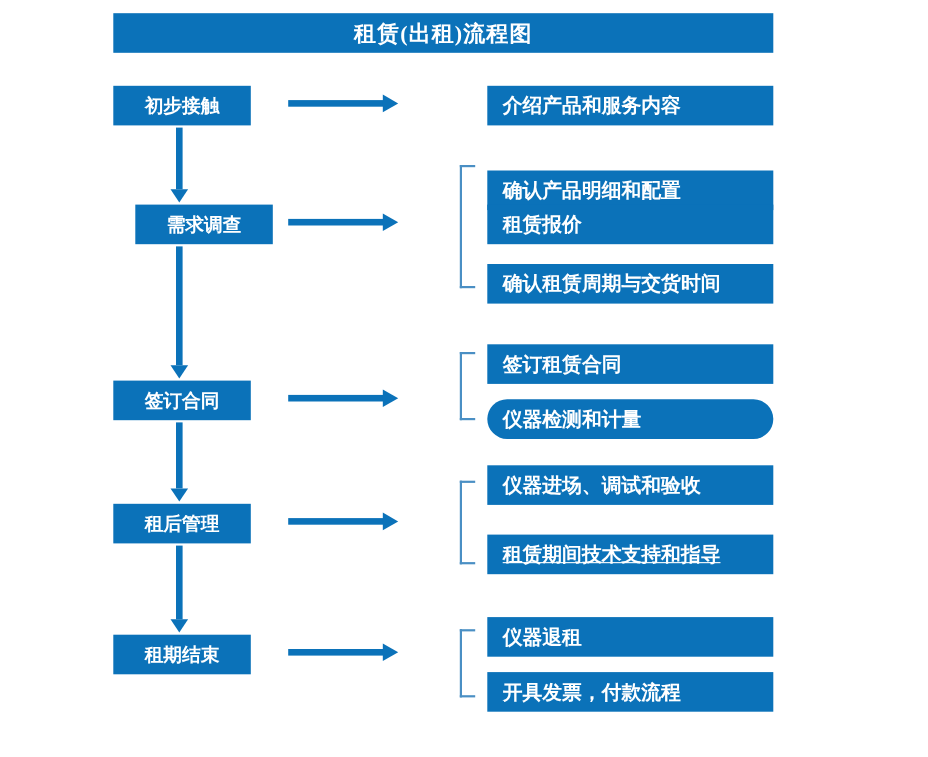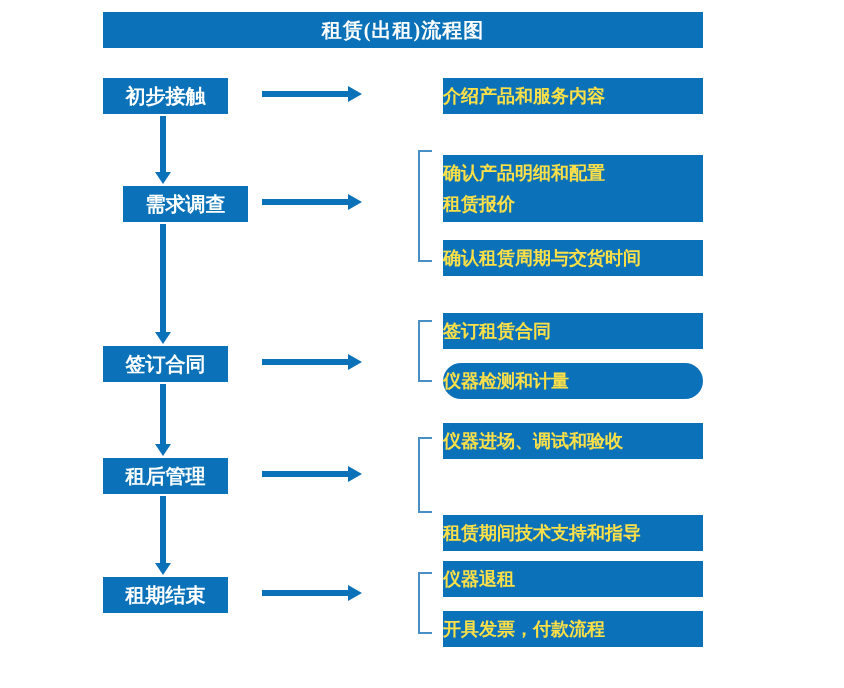--- a/index.html
+++ b/index.html
@@ -19,30 +19,30 @@
     display:flex;align-items:center;justify-content:center;
     font-size:20px;font-weight:bold;letter-spacing:1px;
     font-family:"Liberation Serif","DejaVu Serif",serif;
   }
 
   
   .stage-box{
     position:absolute;left:103px;width:125px;height:36px;
     background:#0b72b9;color:#ffffff;
     display:flex;align-items:center;justify-content:center;
-    font-size:20px;font-weight:bold;
+    font-size:17px;font-weight:bold;
     font-family:Liberation Mono, monospace;
   }
 
   
   .detail-box{
     position:absolute;left:443px;width:260px;height:36px;
-    background:#0b72b9;color:#fde047;
+    background:#0b72b9;color:#ffffff;
     display:flex;align-items:center;
-    padding-left:0;box-sizing:border-box;
+    padding-left:14px;box-sizing:border-box;
     font-size:18px;font-weight:bold;
     font-family:"Liberation Serif","DejaVu Serif",serif;
     white-space:nowrap;
   }
 
   
   .h-arrow{position:absolute;height:16px;width:100px;}
   .h-arrow .shaft{
     position:absolute;left:0;top:5px;width:88px;height:6px;background:#0b72b9;
   }
@@ -133,21 +133,21 @@
   <div class="stage-box" style="top:458px;">租后管理</div>
 
   <div class="h-arrow" style="left:262px;top:466px;">
     <div class="shaft"></div>
     <div class="head"></div>
   </div>
 
   <div class="bracket" style="top:437px;height:76px;"></div>
 
   <div class="detail-box" style="top:423px;">仪器进场、调试和验收</div>
-  <div class="detail-box" style="top:515px;">租赁期间技术支持和指导</div>
+  <div class="detail-box" style="top:486px;text-decoration:underline;">租赁期间技术支持和指导</div>
 
   <div class="v-arrow" style="top:496px;height:79px;">
     <div class="shaft" style="height:67px;"></div>
     <div class="head" style="top:67px;"></div>
   </div>
 
   <div class="stage-box" style="top:577px;">租期结束</div>
 
   <div class="h-arrow" style="left:262px;top:585px;">
     <div class="shaft"></div>

